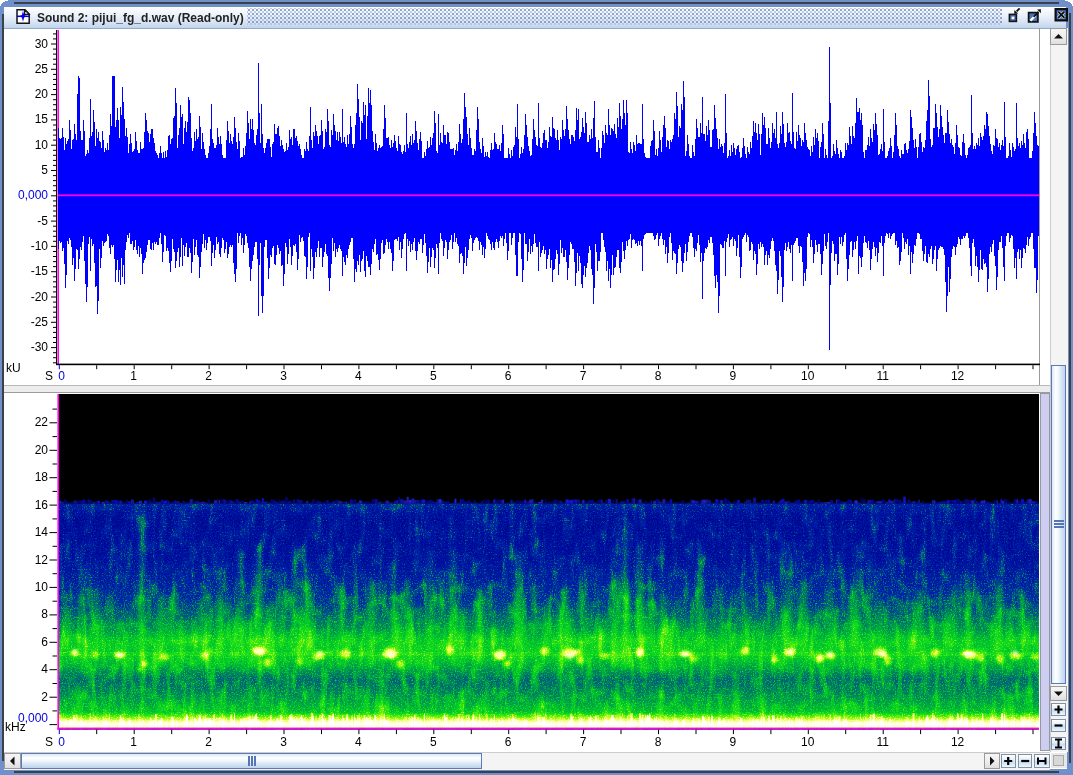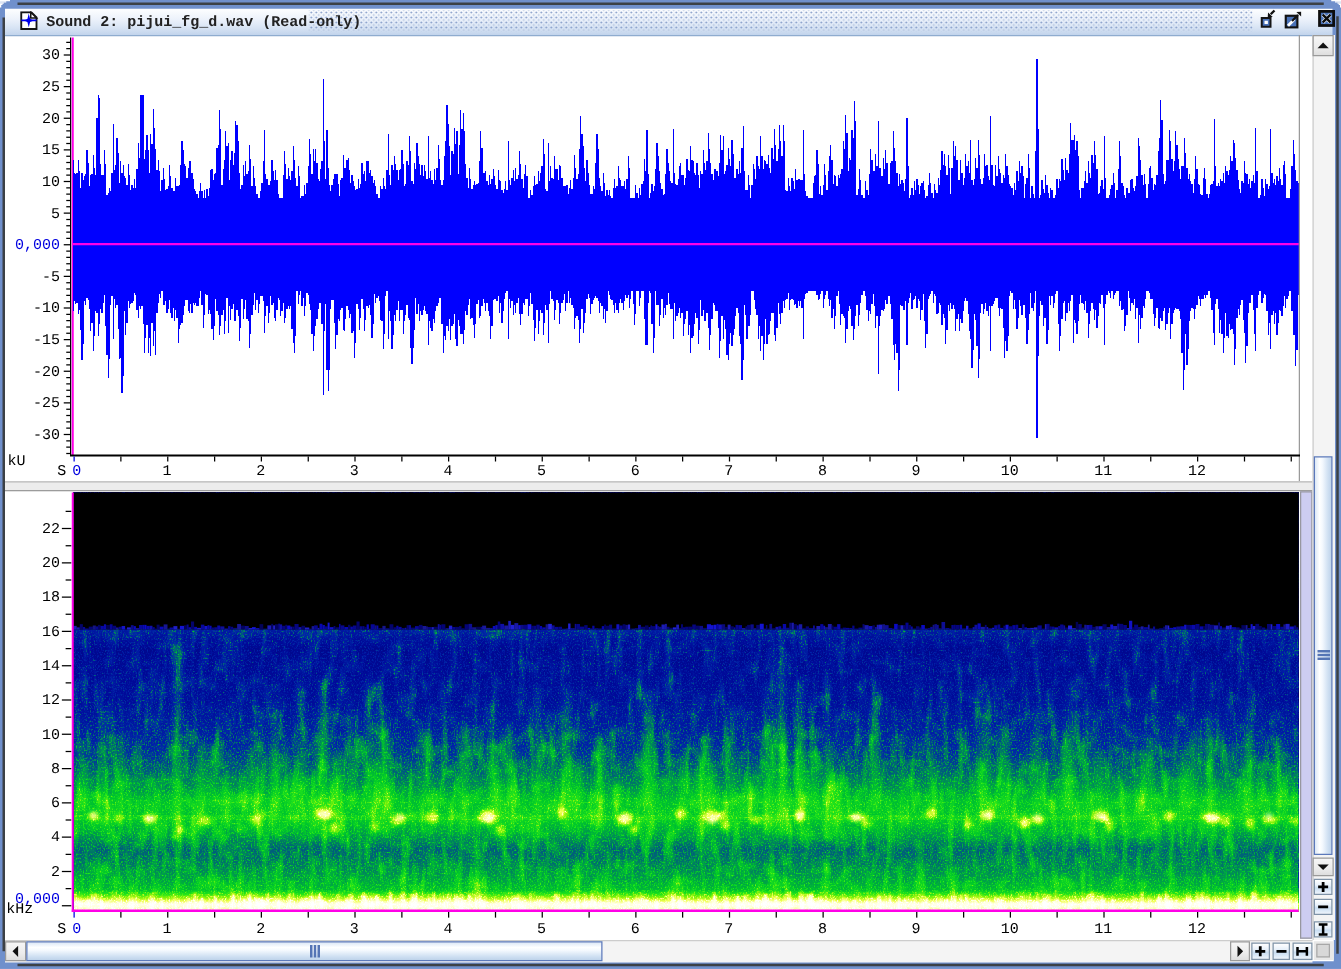--- a/index.html
+++ b/index.html
@@ -1,16 +1,16 @@
 <!DOCTYPE html>
 <html><head><meta charset="utf-8"><style>
 html,body{margin:0;padding:0;width:1073px;height:775px;overflow:hidden;
  font-family:"Liberation Sans",sans-serif;background:#7090cc;}
 .abs{position:absolute;}
-#stage{position:relative;width:1073px;height:775px;font-family:Liberation Mono, monospace;}
+#stage{position:relative;width:1073px;height:775px;}
 .dark{background:#3c4146;}
 .white{background:#ffffff;}
 #titlebar{left:4px;top:7px;width:1062px;height:21px;
  background:linear-gradient(180deg,#fdfeff 0%,#ecf2fb 40%,#d8e4f4 72%,#c2d4ec 100%);
  border-bottom:1px solid #8faccf;}
 #bumps{left:243px;top:1px;width:755px;height:17px;
  background-image:radial-gradient(circle,#7f98c6 24%,rgba(0,0,0,0) 31%),radial-gradient(circle,#b3c3de 24%,rgba(0,0,0,0) 31%);
  background-size:4px 4px,4px 4px;background-position:0 0,2px 2px;}
 #title{left:33px;top:4px;font-size:12px;font-weight:bold;color:#222222;}
 #content{left:4px;top:28px;width:1063px;height:741px;background:#fff;}

